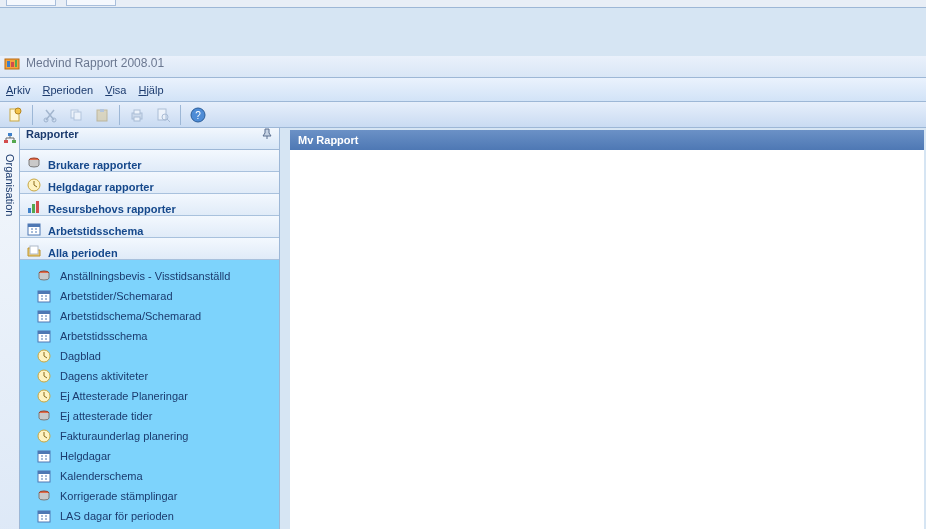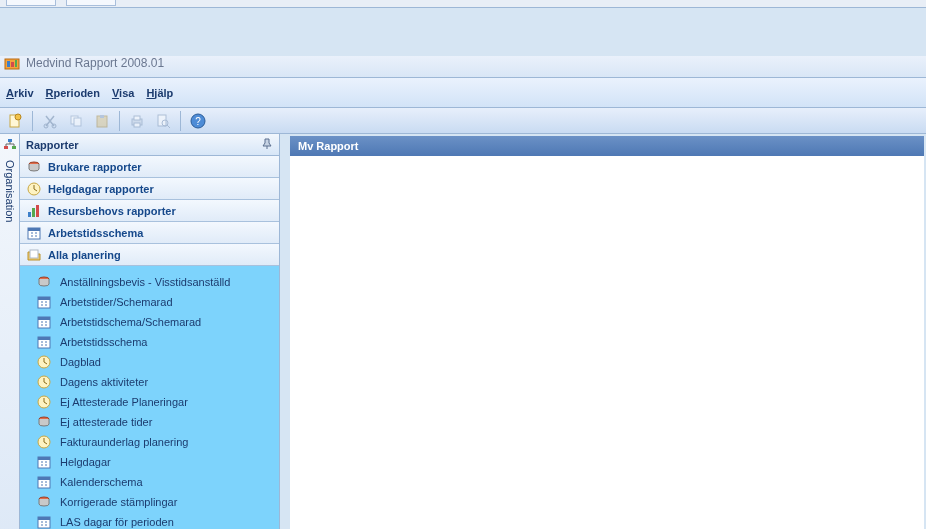--- a/index.html
+++ b/index.html
@@ -39,29 +39,28 @@
     padding: 0 4px;
     color: #6a7790;
     font-size: 12px;
     gap: 6px;
     margin-top: 48px;
   }
   .titlebar .icon-sm { width:16px; height:16px; }
 
   
   .menubar {
-    height: 30px;
+    height: 24px;
     background: linear-gradient(#eaf2fd,#d2e3f7);
     display: flex;
     align-items: center;
     padding: 0 6px;
     gap: 12px;
     border-bottom: 1px solid #9db7d6;
     color: #1c3b6e;
-    font-weight: bold;
   }
   .menubar .mitem { cursor: default; }
   .menubar .mitem .accel { text-decoration: underline; }
 
   
   .toolbar {
     height: 26px;
     background: linear-gradient(#e7effb,#c9dbf2);
     border-bottom: 1px solid #9db7d6;
     display: flex;
@@ -104,34 +103,34 @@
     width: 260px;
     background: #ccdff2;
     border-right: 1px solid #9db7d6;
     display:flex; flex-direction:column;
     overflow:hidden;
   }
   .sb-header {
     height: 22px;
     background: linear-gradient(#f2f7fd,#d7e6f7);
     border-bottom:1px solid #9db7d6;
-    display:flex; align-items:center; justify-content:space-between;
+    display:flex; align-items:flex-start; justify-content:space-between;
     padding:0 6px;
     font-weight:bold;
     color:#1c3b6e;
   }
   .sb-header .pin {
     font-size:11px; color:#5a6f8f;
   }
 
   .cat {
     height: 22px;
     background: linear-gradient(#f3f8fe,#e0ebf8);
     border-bottom:1px solid #a8c1dd;
-    display:flex; align-items:center;
+    display:flex; align-items:flex-end;
     padding:0 6px;
     gap:6px;
     color:#15488b;
     font-weight:bold;
     cursor:default;
   }
 
   .report-list {
     flex:1;
     background:#7dd3fc;
@@ -300,21 +299,21 @@
             <rect x="2" y="3" width="12" height="3" fill="#4e78b4"></rect>
             <path d="M5 8 H7 M9 8 H11 M5 11 H7 M9 11 H11" stroke="#4e78b4"></path>
           </svg>
           <span>Arbetstidsschema</span>
         </div>
         <div class="cat">
           <svg class="icon-sm" viewBox="0 0 16 16">
             <path d="M2 5 H7 L9 7 H14 V13 H2 Z" fill="#f2cd6e" stroke="#ba922f"></path>
             <rect x="4" y="3" width="8" height="8" fill="#fff" stroke="#aeb9c8"></rect>
           </svg>
-          <span>Alla planering</span>
+          <span>Alla perioden</span>
         </div>
       </div>
 
     <div class="report-list" id="report-list">
         <div class="report-item">
           <svg class="icon-sm" viewBox="0 0 16 16">
             <ellipse cx="8" cy="5" rx="5" ry="2" fill="#e06b4a" stroke="#9a3e24"></ellipse>
             <path d="M3 5 V10 A5 2 0 0 0 13 10 V5" fill="#c9c9c9" stroke="#7a7a7a"></path>
           </svg>
           <span>Anställningsbevis - Visstidsanställd</span>

